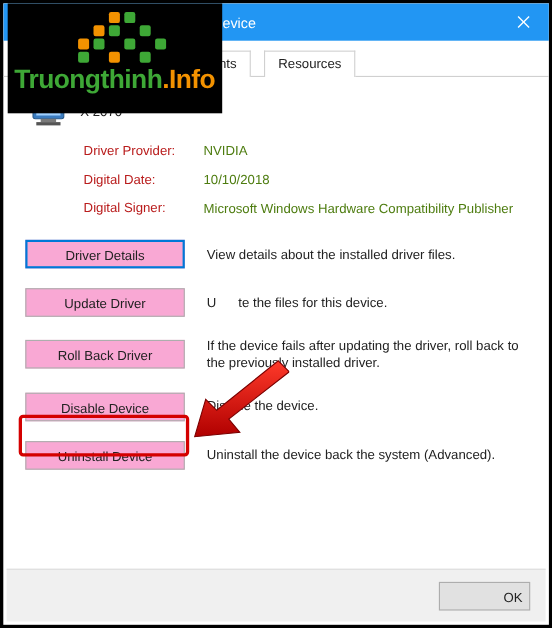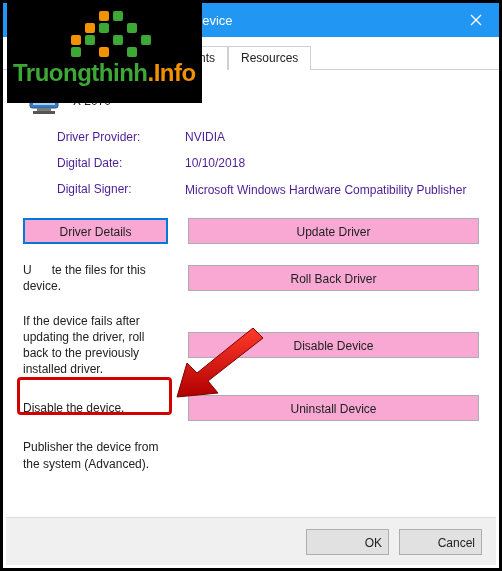--- a/index.html
+++ b/index.html
@@ -40,21 +40,21 @@
     border-bottom: 1px solid #d0d0d0;
     padding: 6px 8px 0 8px;
     margin-top: 2px;
     position: relative;
   }
   .tab {
     padding: 4px 12px 5px 12px;
     border: 1px solid #d0d0d0;
     border-bottom: none;
     background: #fff;
-    margin-right: 0px;
+    margin-right: 12px;
     font-size: 12px;
     position: relative;
     top: 1px;
     color: #222;
   }
   .tab:first-child { margin-left: 175px; }
   
   .panel {
     padding: 10px 14px 14px 14px;
   }
@@ -70,22 +70,22 @@
     height: 30px;
   }
   .info-grid {
     display: grid;
     grid-template-columns: 120px 1fr;
     row-gap: 12px;
     column-gap: 8px;
     padding: 0 4px 10px 40px;
     color: #222;
   }
-  .info-grid .label { color: #4c1d95; }
-  .info-grid .value { color: #4c1d95; }
+  .info-grid .label { color: #b91c1c; margin-left: 19px; }
+  .info-grid .value { color: #4d7c0f; }
   .signer-value { line-height: 1.35; }
   .actions {
     display: grid;
     grid-template-columns: 145px 1fr;
     column-gap: 20px;
     row-gap: 18px;
     padding: 10px 6px 4px 6px;
     align-items: center;
   }
   .win-btn {
@@ -214,46 +214,46 @@
     <div class="label">Digital Date:</div>
     <div class="value">10/10/2018</div>
 
 
     <div class="label">Digital Signer:</div>
     <div class="value signer-value">Microsoft Windows Hardware Compatibility Publisher</div>
   </div>
 
   <div class="actions">
     <button class="win-btn focus">Driver Details</button>
+    <div class="action-desc">View details about the installed driver files.</div>
 
     <button class="win-btn">Update Driver</button>
     <div class="action-desc">
       <span>U</span><span style="visibility:hidden">pda</span><span>te the files for this device.</span>
     </div>
 
     <button class="win-btn" style="position:relative">Roll Back Driver</button>
     <div class="action-desc">If the device fails after updating the driver, roll back to the previously installed driver.</div>
 
     <button class="win-btn">Disable Device</button>
     <div class="action-desc">Disable the device.</div>
 
     <button class="win-btn">Uninstall Device</button>
-    <div class="action-desc">Publisher the device from the system (Advanced).</div>
+    <div class="action-desc">Uninstall the device back the system (Advanced).</div>
   </div>
 
 </div>
 
 <div class="highlight-box" style="left:14px; top:374px; width:155px; height:38px;"></div>
 
 <svg class="arrow" style="left:170px; top:320px;" width="90" height="80" viewBox="0 0 90 80">
   <defs>
     <linearGradient id="ag" x1="0" y1="0" x2="0" y2="1">
       <stop offset="0" stop-color="#ff3a2a"></stop>
       <stop offset="1" stop-color="#b00000"></stop>
     </linearGradient>
   </defs>
   <polygon points="80,5 90,15 35,58 45,70 4,74 14,40 24,50" fill="url(#ag)" stroke="#7a0000" stroke-width="1"></polygon>
 </svg>
 
 <div class="footer">
   <button class="win-btn">OK</button>
-  <button class="win-btn">Cancel</button>
 </div>
 
 </body></html>

